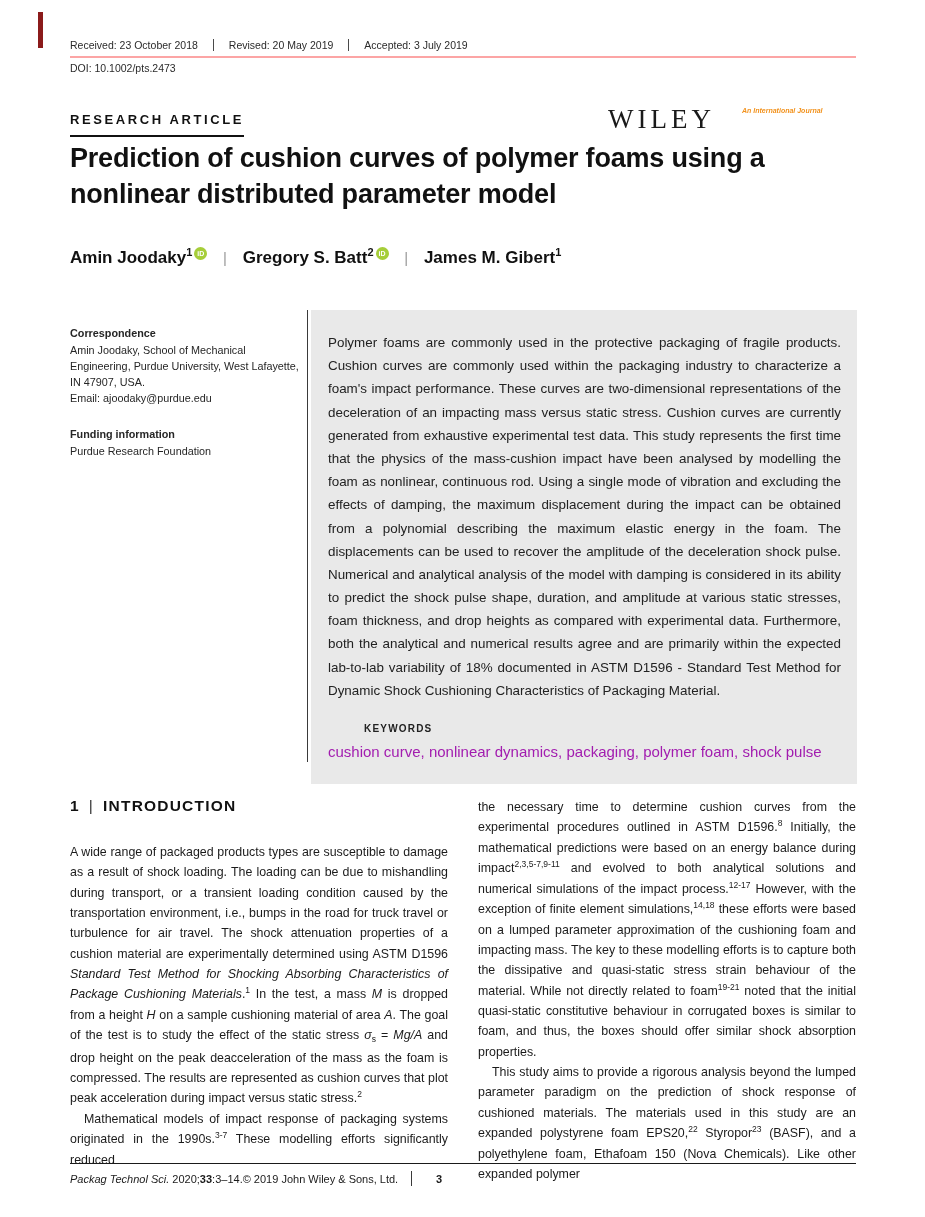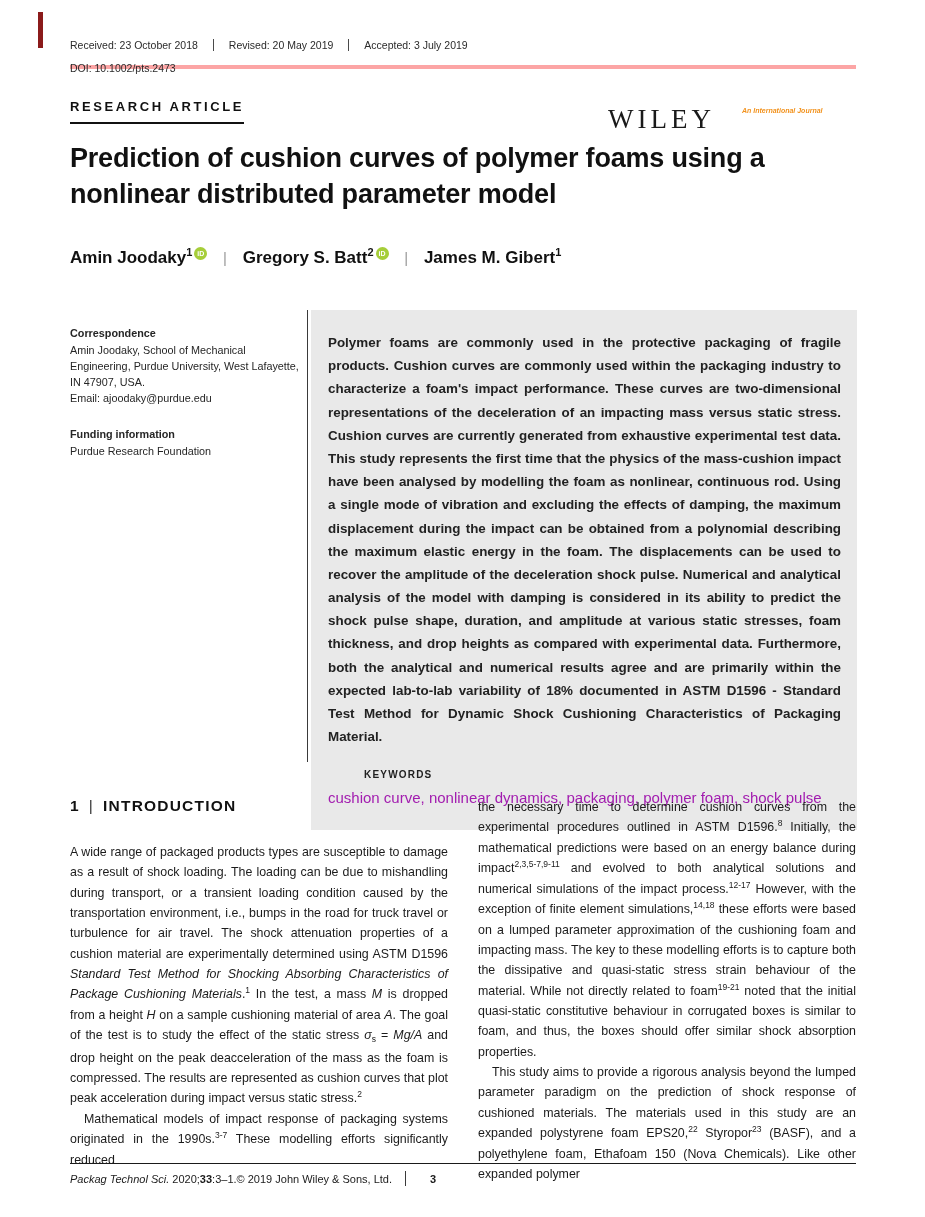--- a/index.html
+++ b/index.html
@@ -4,27 +4,27 @@
 <style>
   * { margin:0; padding:0; box-sizing:border-box; }
   body { background:#fff; }
   .page {
     position:relative; width:925px; height:1217px; background:#ffffff;
     font-family:"Liberation Sans", sans-serif; color:#1c1c1c; overflow:hidden;
   }
   .spine-mark { position:absolute; left:38px; top:12px; width:5px; height:36px; background:#8B1B1B; }
 
   .meta-row { position:absolute; left:70px; top:39px; width:786px; display:flex; align-items:stretch;
-              border-bottom:4px solid #fca5a5; padding-bottom:14px; font-size:10.5px; color:#2b2b2b; }
+              border-bottom:2px solid #fca5a5; padding-bottom:5px; font-size:10.5px; color:#2b2b2b; }
   .meta-item { padding-right:15px; }
   .meta-item + .meta-item { border-left:1px solid #4a4a4a; padding-left:15px; }
 
   .doi-row { position:absolute; left:70px; top:62px; font-size:10.5px; color:#2b2b2b; }
 
-  .article-type { position:absolute; left:70px; top:99px; font-size:13px; font-weight:700;
+  .article-type { position:absolute; left:70px; top:112px; font-size:13px; font-weight:700;
                   letter-spacing:2.6px; color:#111; border-bottom:2.5px solid #111; padding-bottom:8px; }
 
   .brand { position:absolute; left:608px; top:104px; font-family:"Liberation Serif", serif;
            font-size:27px; letter-spacing:4px; color:#1a1a1a; }
   .brand-tagline { position:absolute; left:742px; top:107px; font-size:7px; font-style:italic;
                    font-weight:700; color:#F2921D; }
 
   .paper-title { position:absolute; left:70px; top:140px; width:705px; font-size:27px; font-weight:700;
                  line-height:1.34; color:#111; letter-spacing:-0.2px; }
 
@@ -37,21 +37,21 @@
 
   .info-col { position:absolute; left:70px; top:306px; width:234px; font-size:10.8px; line-height:1.48; color:#262626; }
   .affil { margin-bottom:9px; }
   .affil sup { font-size:8px; }
   .info-heading { font-weight:700; margin-top:20px; margin-bottom:1px; }
   .info-text { }
 
   .abstract-rule { position:absolute; left:307px; top:310px; width:1px; height:452px; background:#3a3a3a; }
   .abstract-box { position:absolute; left:311px; top:310px; width:546px; background:#E9E9E9;
                   padding:21px 16px 24px 17px; }
-  .abstract-text { font-size:13.4px; line-height:1.73; text-align:justify; color:#222;font-weight:bold; }
+  .abstract-text { font-size:13.4px; line-height:1.73; text-align:justify; color:#222; }
   .keywords-heading { margin-top:21px; font-size:10px; font-weight:700; letter-spacing:1.2px; color:#222;padding-left:36px; }
   .keywords { margin-top:9px; font-size:15px; color:#a21caf; }
 
   .col-left  { position:absolute; left:70px;  top:797px; width:378px; }
   .col-right { position:absolute; left:478px; top:797px; width:378px; }
   .section-heading { font-size:15.5px; font-weight:700; letter-spacing:1.2px; color:#111; margin-bottom:27px; }
   .section-sep { font-weight:400; color:#333; margin:0 9px; }
   .para { font-size:12.4px; line-height:1.64; text-align:justify; color:#1b1b1b; }
   .para.indent { text-indent:14px; }
   .para sup, .para sub { font-size:8.5px; }
@@ -120,21 +120,21 @@
     <p class="para indent"><span>Mathematical models of impact response of packaging systems originated in the 1990s.</span><sup>3-7</sup><span> These modelling efforts significantly reduced</span></p>
   </div>
 
   <div class="col-right">
     <p class="para"><span>the necessary time to determine cushion curves from the experimental procedures outlined in ASTM D1596.</span><sup>8</sup><span> Initially, the mathematical predictions were based on an energy balance during impact</span><sup>2,3,5-7,9-11</sup><span> and evolved to both analytical solutions and numerical simulations of the impact process.</span><sup>12-17</sup><span> However, with the exception of finite element simulations,</span><sup>14,18</sup><span> these efforts were based on a lumped parameter approximation of the cushioning foam and impacting mass. The key to these modelling efforts is to capture both the dissipative and quasi-static stress strain behaviour of the material. While not directly related to foam</span><sup>19-21</sup><span> noted that the initial quasi-static constitutive behaviour in corrugated boxes is similar to foam, and thus, the boxes should offer similar shock absorption properties.</span></p>
     <p class="para indent"><span>This study aims to provide a rigorous analysis beyond the lumped parameter paradigm on the prediction of shock response of cushioned materials. The materials used in this study are an expanded polystyrene foam EPS20,</span><sup>22</sup><span> Styropor</span><sup>23</sup><span> (BASF), and a polyethylene foam, Ethafoam 150 (Nova Chemicals). Like other expanded polymer</span></p>
   </div>
 
   <div class="footer-rule"></div>
   <div class="footer">
-    <span class="footer-left"><span class="it">Packag Technol Sci.</span><span> 2020;</span><span class="bd">33</span><span>:3–1.</span></span>
+    <span class="footer-left"><span class="it">Packag Technol Sci.</span><span> 2020;</span><span class="bd">33</span><span>:3–14.</span></span>
     <span class="footer-right">
       <span>© 2019 John Wiley &amp; Sons, Ltd.</span>
       <span class="page-num-divider"></span>
       <span class="page-number">3</span>
     </span>
   </div>
 
 </div>
 
 </body></html>

